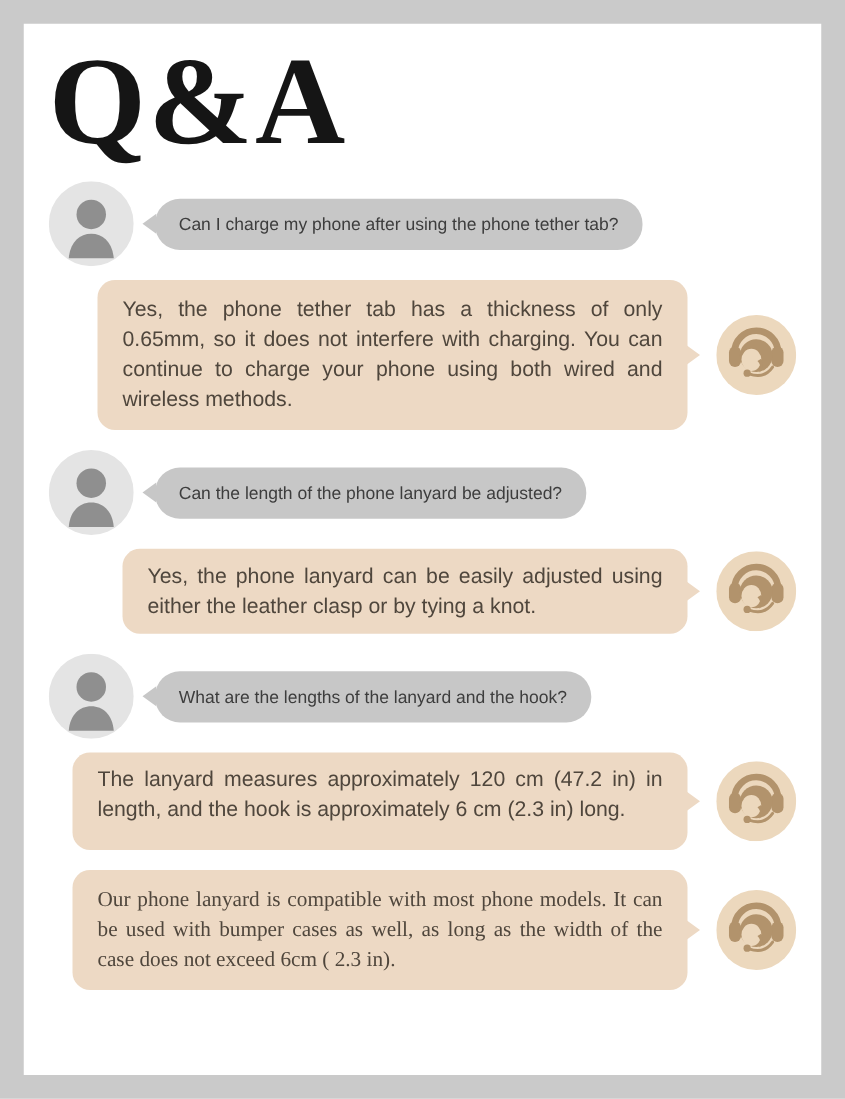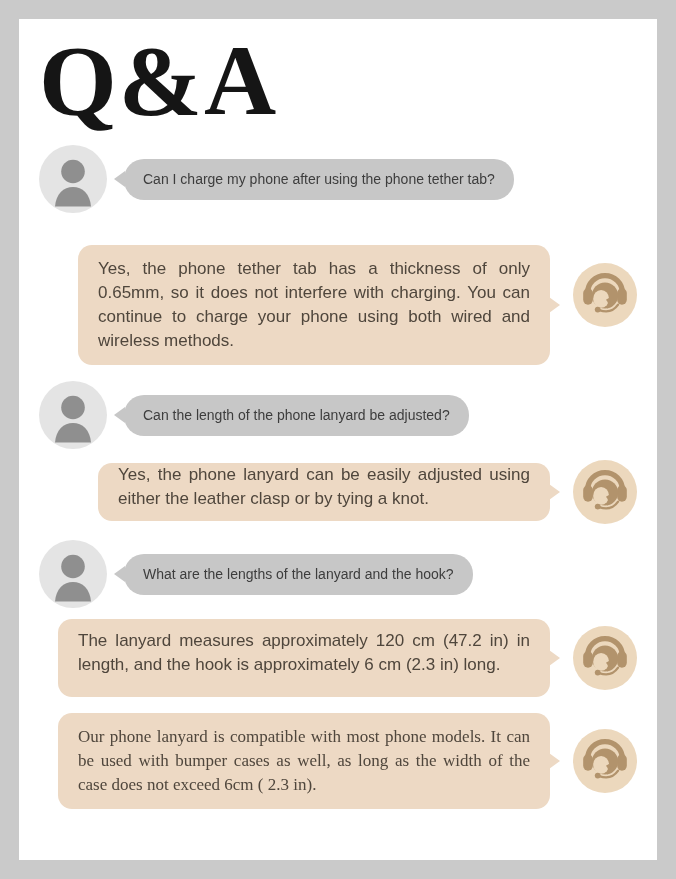--- a/index.html
+++ b/index.html
@@ -63,22 +63,22 @@
     padding:12px 20px;border-radius:14px;
     text-align:justify;
   }
   .a-bubble::after{
     content:"";position:absolute;right:-10px;top:50%;
     transform:translateY(-50%);
     border-top:8px solid transparent;
     border-bottom:8px solid transparent;
     border-left:11px solid var(--answer-bubble,#edd9c4);
   }
-  .a-bubble.a1{width:472px;margin-top:21px;}
-  .a-bubble.a2{width:452px;padding-top:0;padding-bottom:10px;}
+  .a-bubble.a1{width:472px;}
+  .a-bubble.a2{width:452px;padding-top:10px;padding-bottom:10px;}
   .a-bubble.a3{width:492px;padding-top:10px;padding-bottom:20px;}
   .a-bubble.a4{width:492px;font-family:Liberation Serif, serif;}
   .agent{flex:0 0 auto;width:64px;height:64px;display:block;}
   
   .u-bg{fill:var(--avatar-bg,#e4e4e4);}
   .u-fg{fill:var(--avatar-fg,#8f8f8f);}
   .g-bg{fill:var(--agent-bg,#ecd8bd);}
   .g-fg{fill:var(--agent-fg,#b2936c);}
   .g-stroke{stroke:var(--agent-fg,#b2936c);fill:none;}
 </style>

